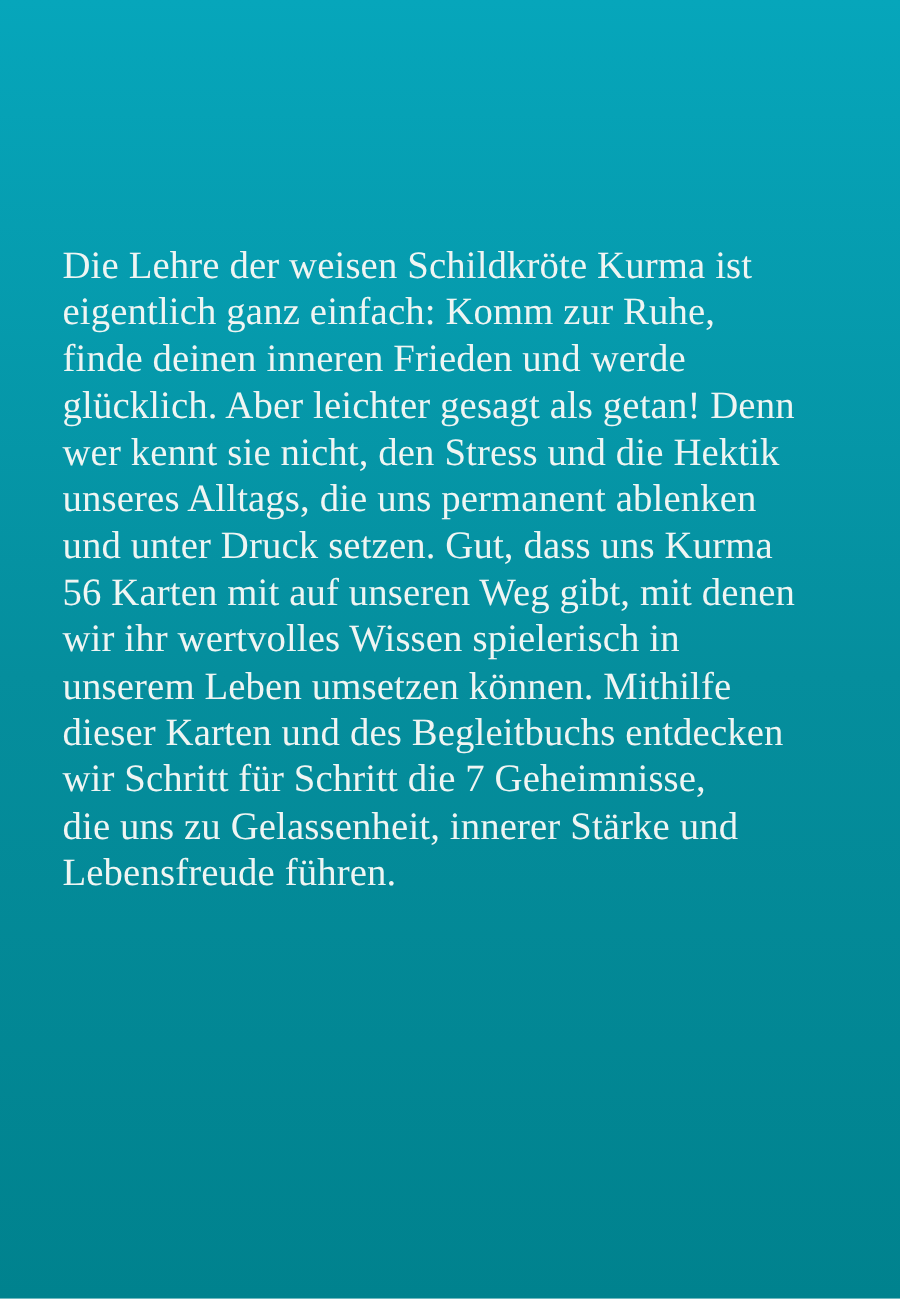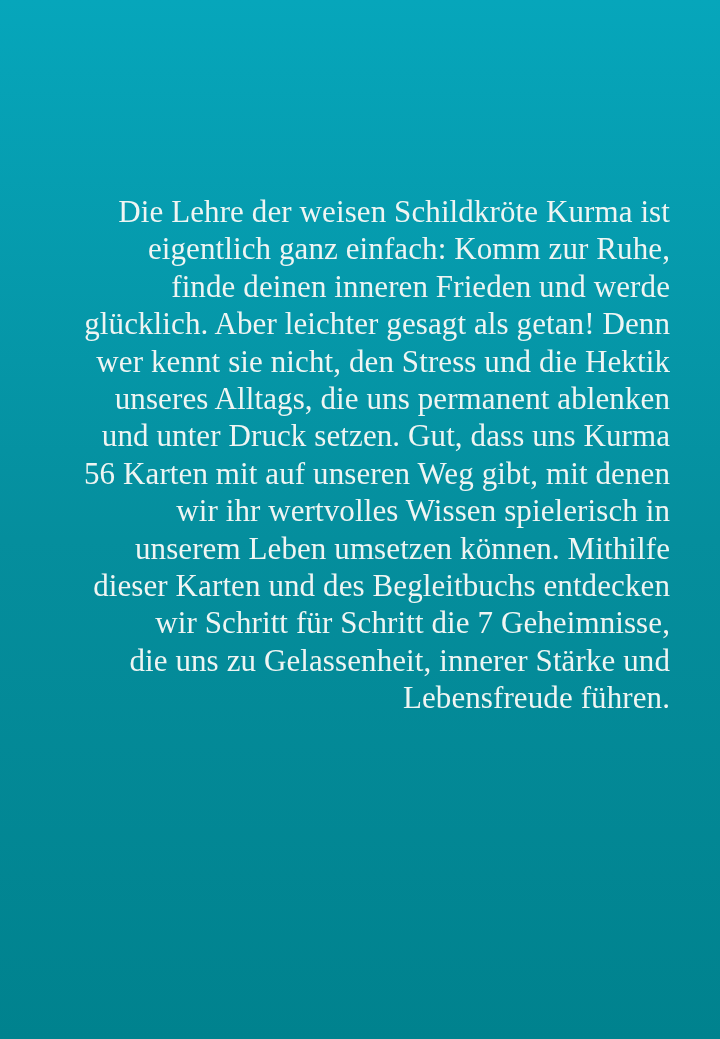--- a/index.html
+++ b/index.html
@@ -26,21 +26,21 @@
   }
   .description {
     position: absolute;
     top: 193px;
     left: 50%;
     transform: translateX(-50%);
     width: 620px;
     color: var(--text-color);
     font-size: 31px;
     line-height: 37.4px;
-    text-align: right;
+    text-align: left;
     white-space: pre-line;
     letter-spacing: 0.1px;
   }
 </style>
 </head>
 <body>
 
 <div class="back-cover">
   <div class="description">Die Lehre der weisen Schildkröte Kurma ist
 eigentlich ganz einfach: Komm zur Ruhe,

